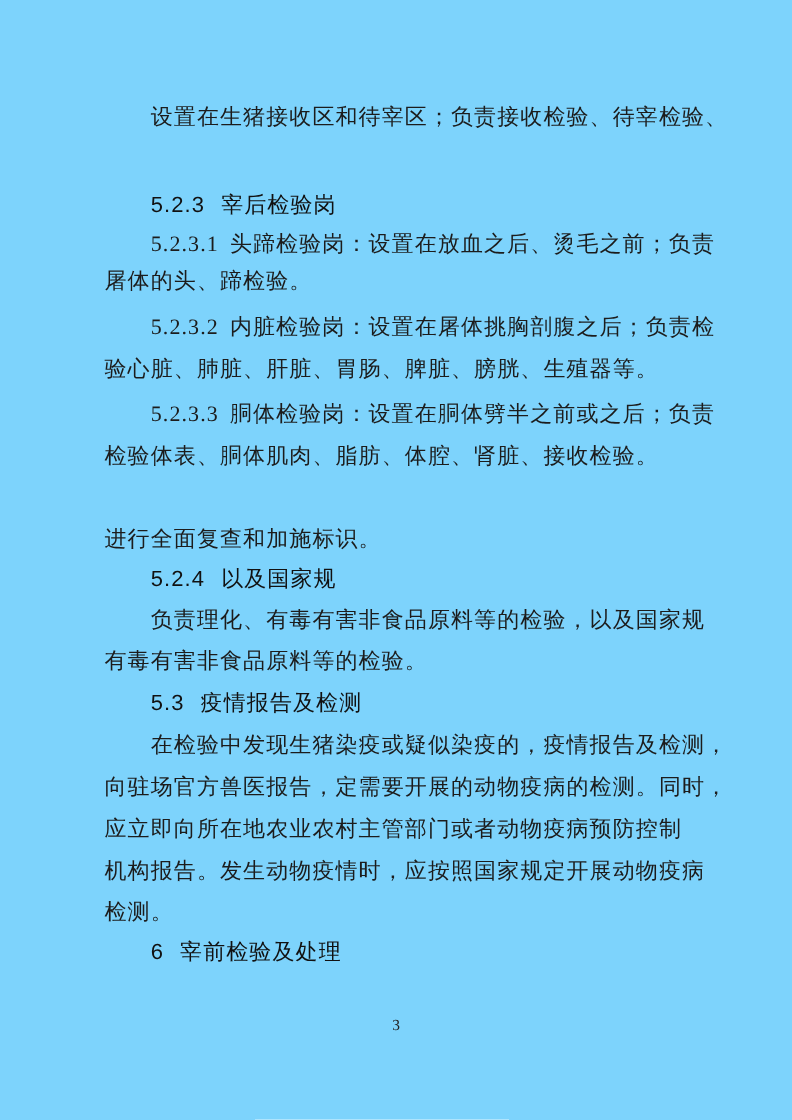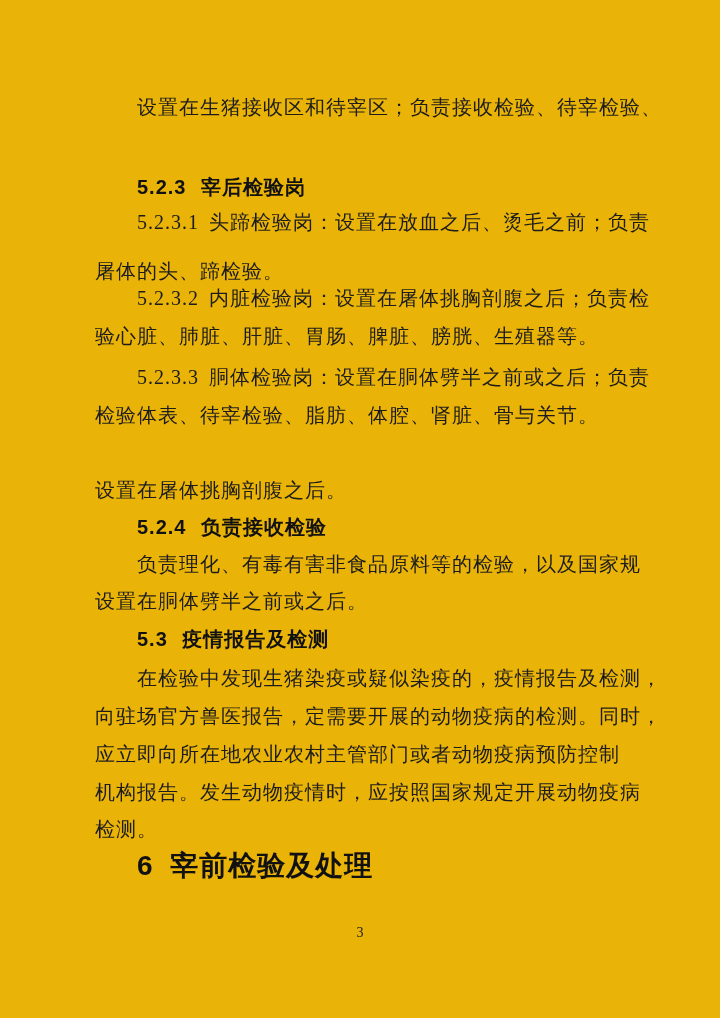--- a/index.html
+++ b/index.html
@@ -4,21 +4,21 @@
 <style>
   html, body {
     margin: 0;
     padding: 0;
     background: #ffffff;
   }
   .page {
     position: relative;
     width: 720px;
     height: 1018px;
-    background: #eab308;
+    background: #7dd3fc;
     overflow: hidden;
     font-family: "Liberation Serif", "DejaVu Serif", serif;
     color: #1a1a1a;
   }
   .line {
     position: absolute;
     left: 95px;
     width: 570px;
     height: 30px;
     line-height: 30px;
@@ -27,26 +27,26 @@
     word-spacing: 4px;
     white-space: nowrap;
     text-align: left;
     color: #1c1c1c;
   }
   .indent {
     padding-left: 42px;
   }
   .heading {
     font-family: "Liberation Sans", "DejaVu Sans", sans-serif;
-    font-weight: bold;
+    font-weight: normal;
     word-spacing: 8px;
     color: #111111;
   }
   .chapter {
-    font-size: 28px;
+    font-size: 20px;
   }
   .footer-pagenum {
     position: absolute;
     left: 0;
     top: 923px;
     width: 720px;
     text-align: center;
     font-size: 14px;
     line-height: 20px;
     color: #222222;
@@ -54,29 +54,29 @@
   }
 </style>
 </head>
 <body>
 
 <div class="page">
 
   <div class="line indent" style="top:92px">设置在生猪接收区和待宰区；负责接收检验、待宰检验、</div>
   <div class="line indent heading" style="top:172px">5.2.3 宰后检验岗</div>
   <div class="line indent" style="top:207px">5.2.3.1 头蹄检验岗：设置在放血之后、烫毛之前；负责</div>
-  <div class="line" style="top:256px">屠体的头、蹄检验。</div>
+  <div class="line" style="top:241px">屠体的头、蹄检验。</div>
   <div class="line indent" style="top:283px">5.2.3.2 内脏检验岗：设置在屠体挑胸剖腹之后；负责检</div>
   <div class="line" style="top:321px">验心脏、肺脏、肝脏、胃肠、脾脏、膀胱、生殖器等。</div>
   <div class="line indent" style="top:362px">5.2.3.3 胴体检验岗：设置在胴体劈半之前或之后；负责</div>
-  <div class="line" style="top:400px">检验体表、待宰检验、脂肪、体腔、肾脏、骨与关节。</div>
-  <div class="line" style="top:475px">设置在屠体挑胸剖腹之后。</div>
-  <div class="line indent heading" style="top:512px">5.2.4 负责接收检验</div>
+  <div class="line" style="top:400px">检验体表、胴体肌肉、脂肪、体腔、肾脏、接收检验。</div>
+  <div class="line" style="top:475px">进行全面复查和加施标识。</div>
+  <div class="line indent heading" style="top:512px">5.2.4 以及国家规</div>
   <div class="line indent" style="top:549px">负责理化、有毒有害非食品原料等的检验，以及国家规</div>
-  <div class="line" style="top:586px">设置在胴体劈半之前或之后。</div>
+  <div class="line" style="top:586px">有毒有害非食品原料等的检验。</div>
   <div class="line indent heading" style="top:624px">5.3 疫情报告及检测</div>
   <div class="line indent" style="top:663px">在检验中发现生猪染疫或疑似染疫的，疫情报告及检测，</div>
   <div class="line" style="top:701px">向驻场官方兽医报告，定需要开展的动物疫病的检测。同时，</div>
   <div class="line" style="top:777px">机构报告。发生动物疫情时，应按照国家规定开展动物疫病</div>
   <div class="line" style="top:739px">应立即向所在地农业农村主管部门或者动物疫病预防控制</div>
   <div class="line" style="top:814px">检测。</div>
   <div class="line indent heading chapter" style="top:851px">6 宰前检验及处理</div>
 
   <div class="footer-pagenum">3</div>
 

